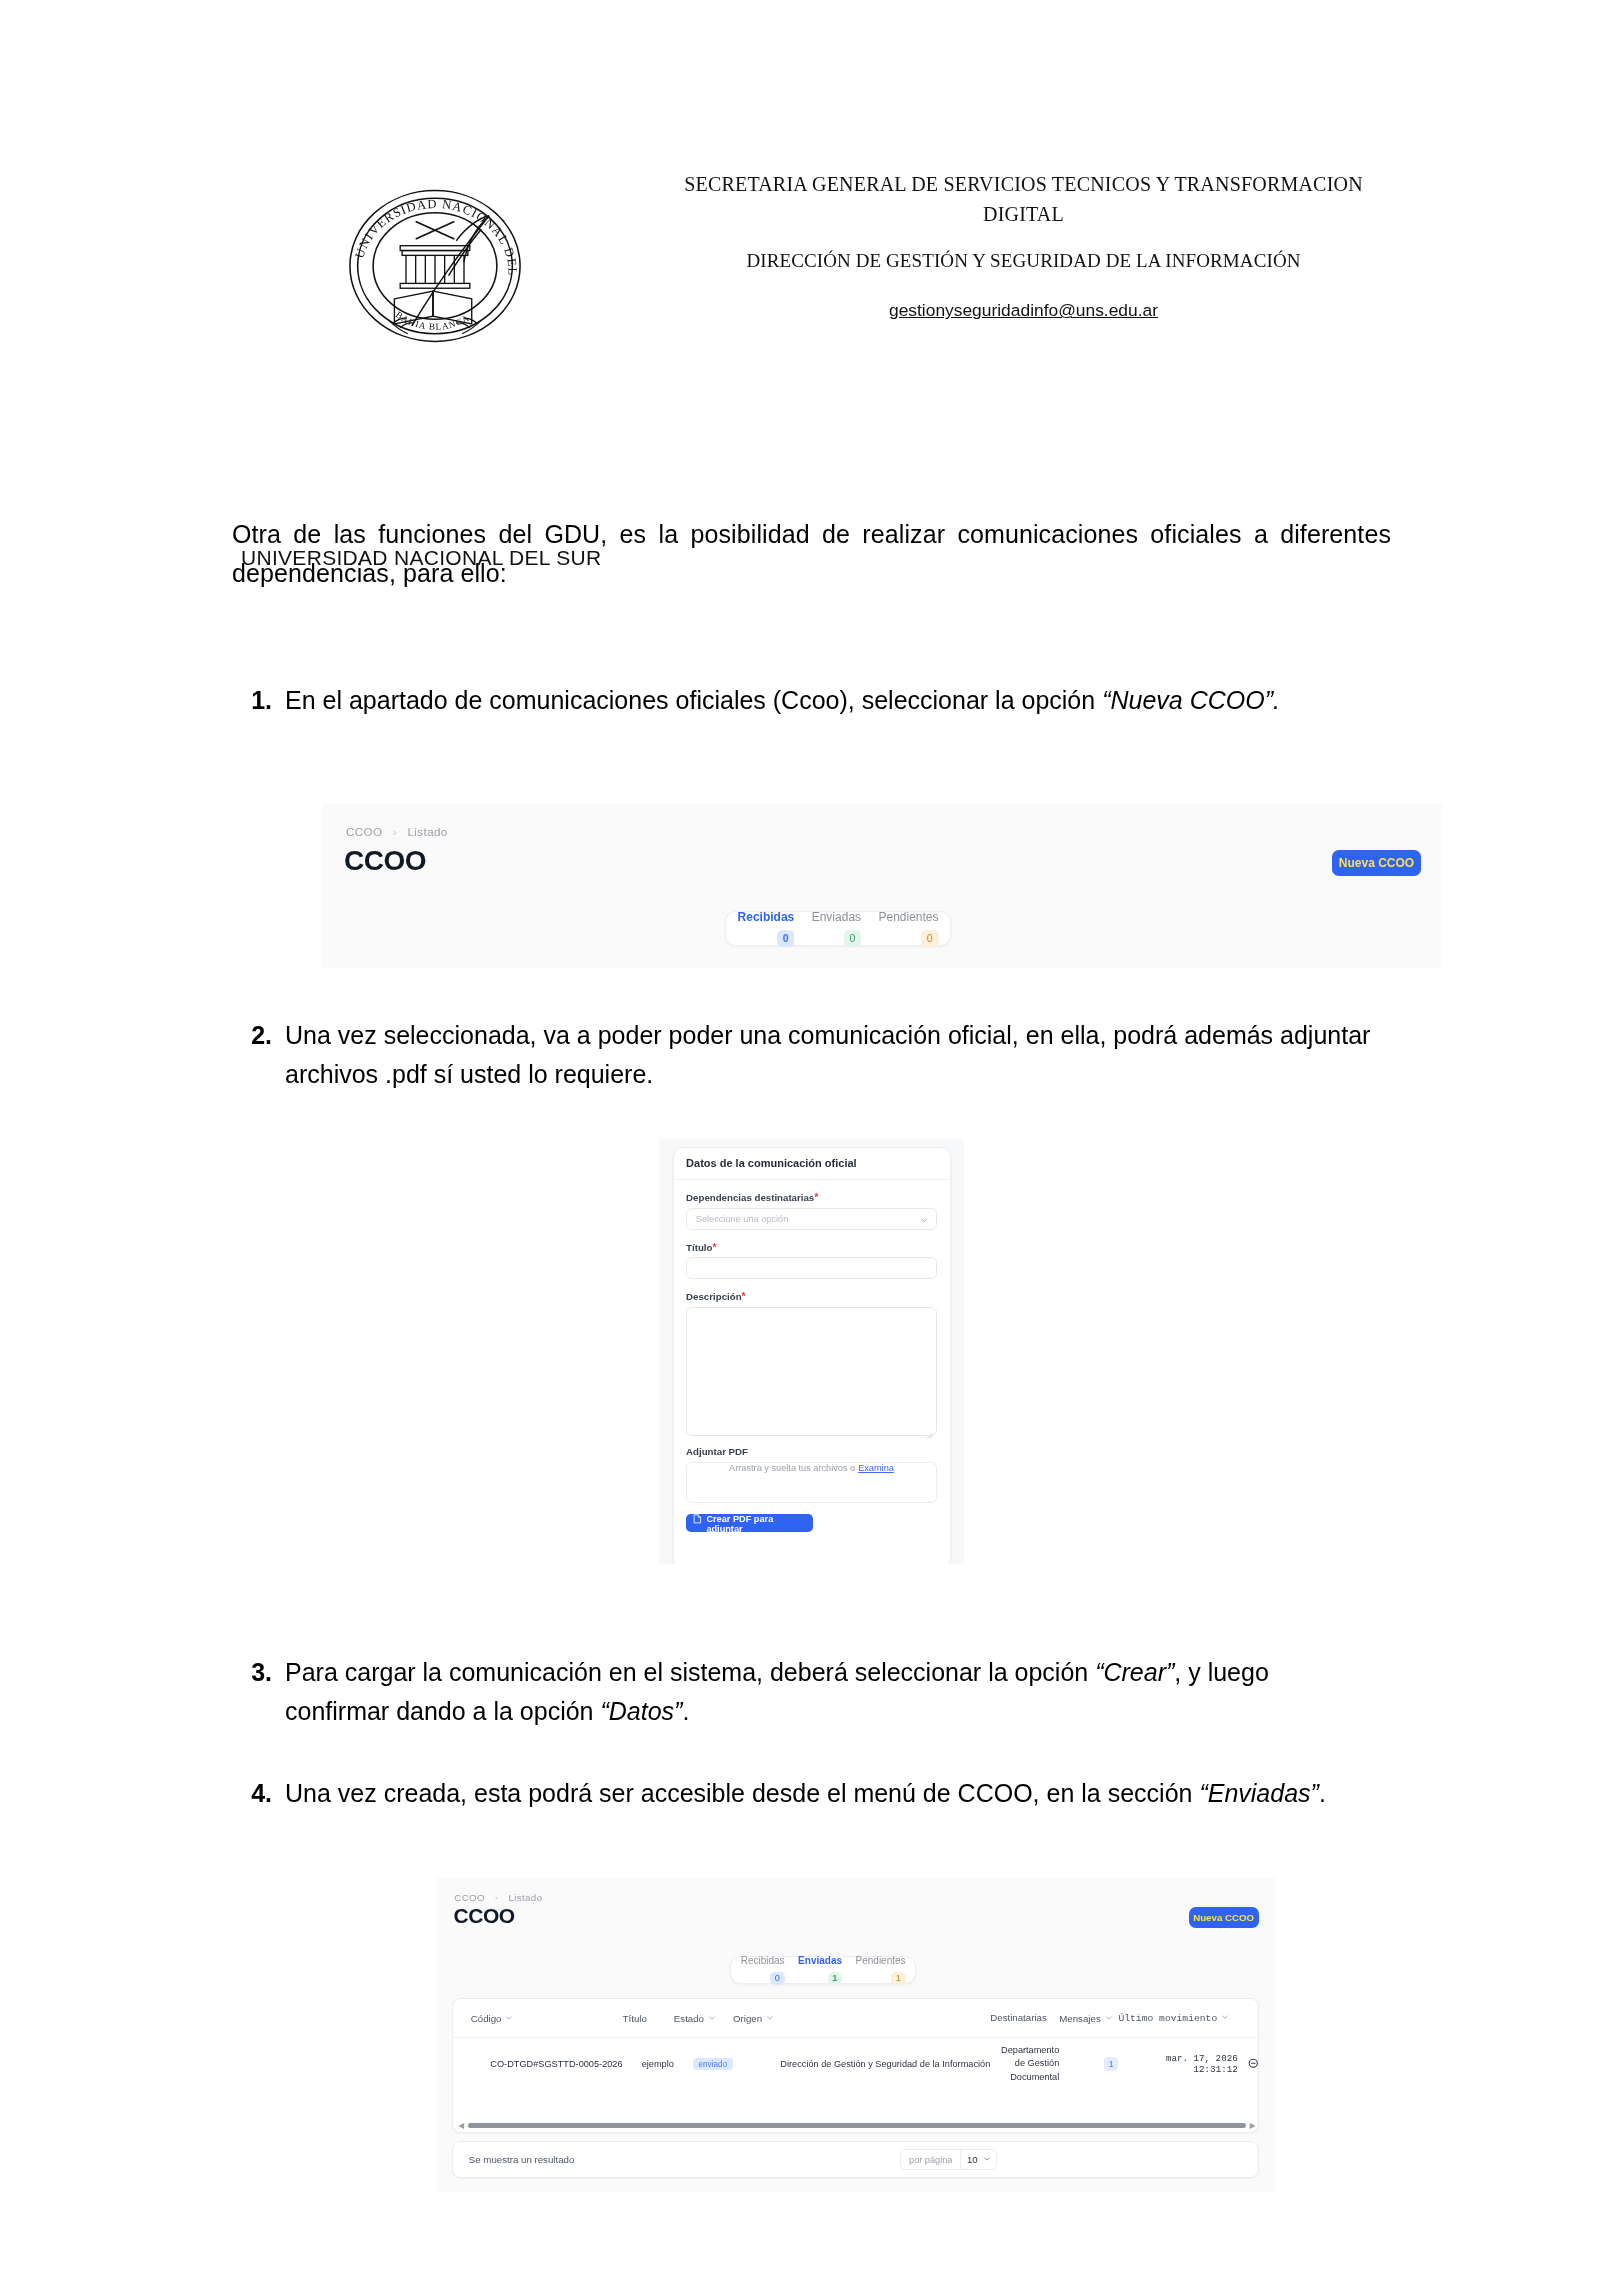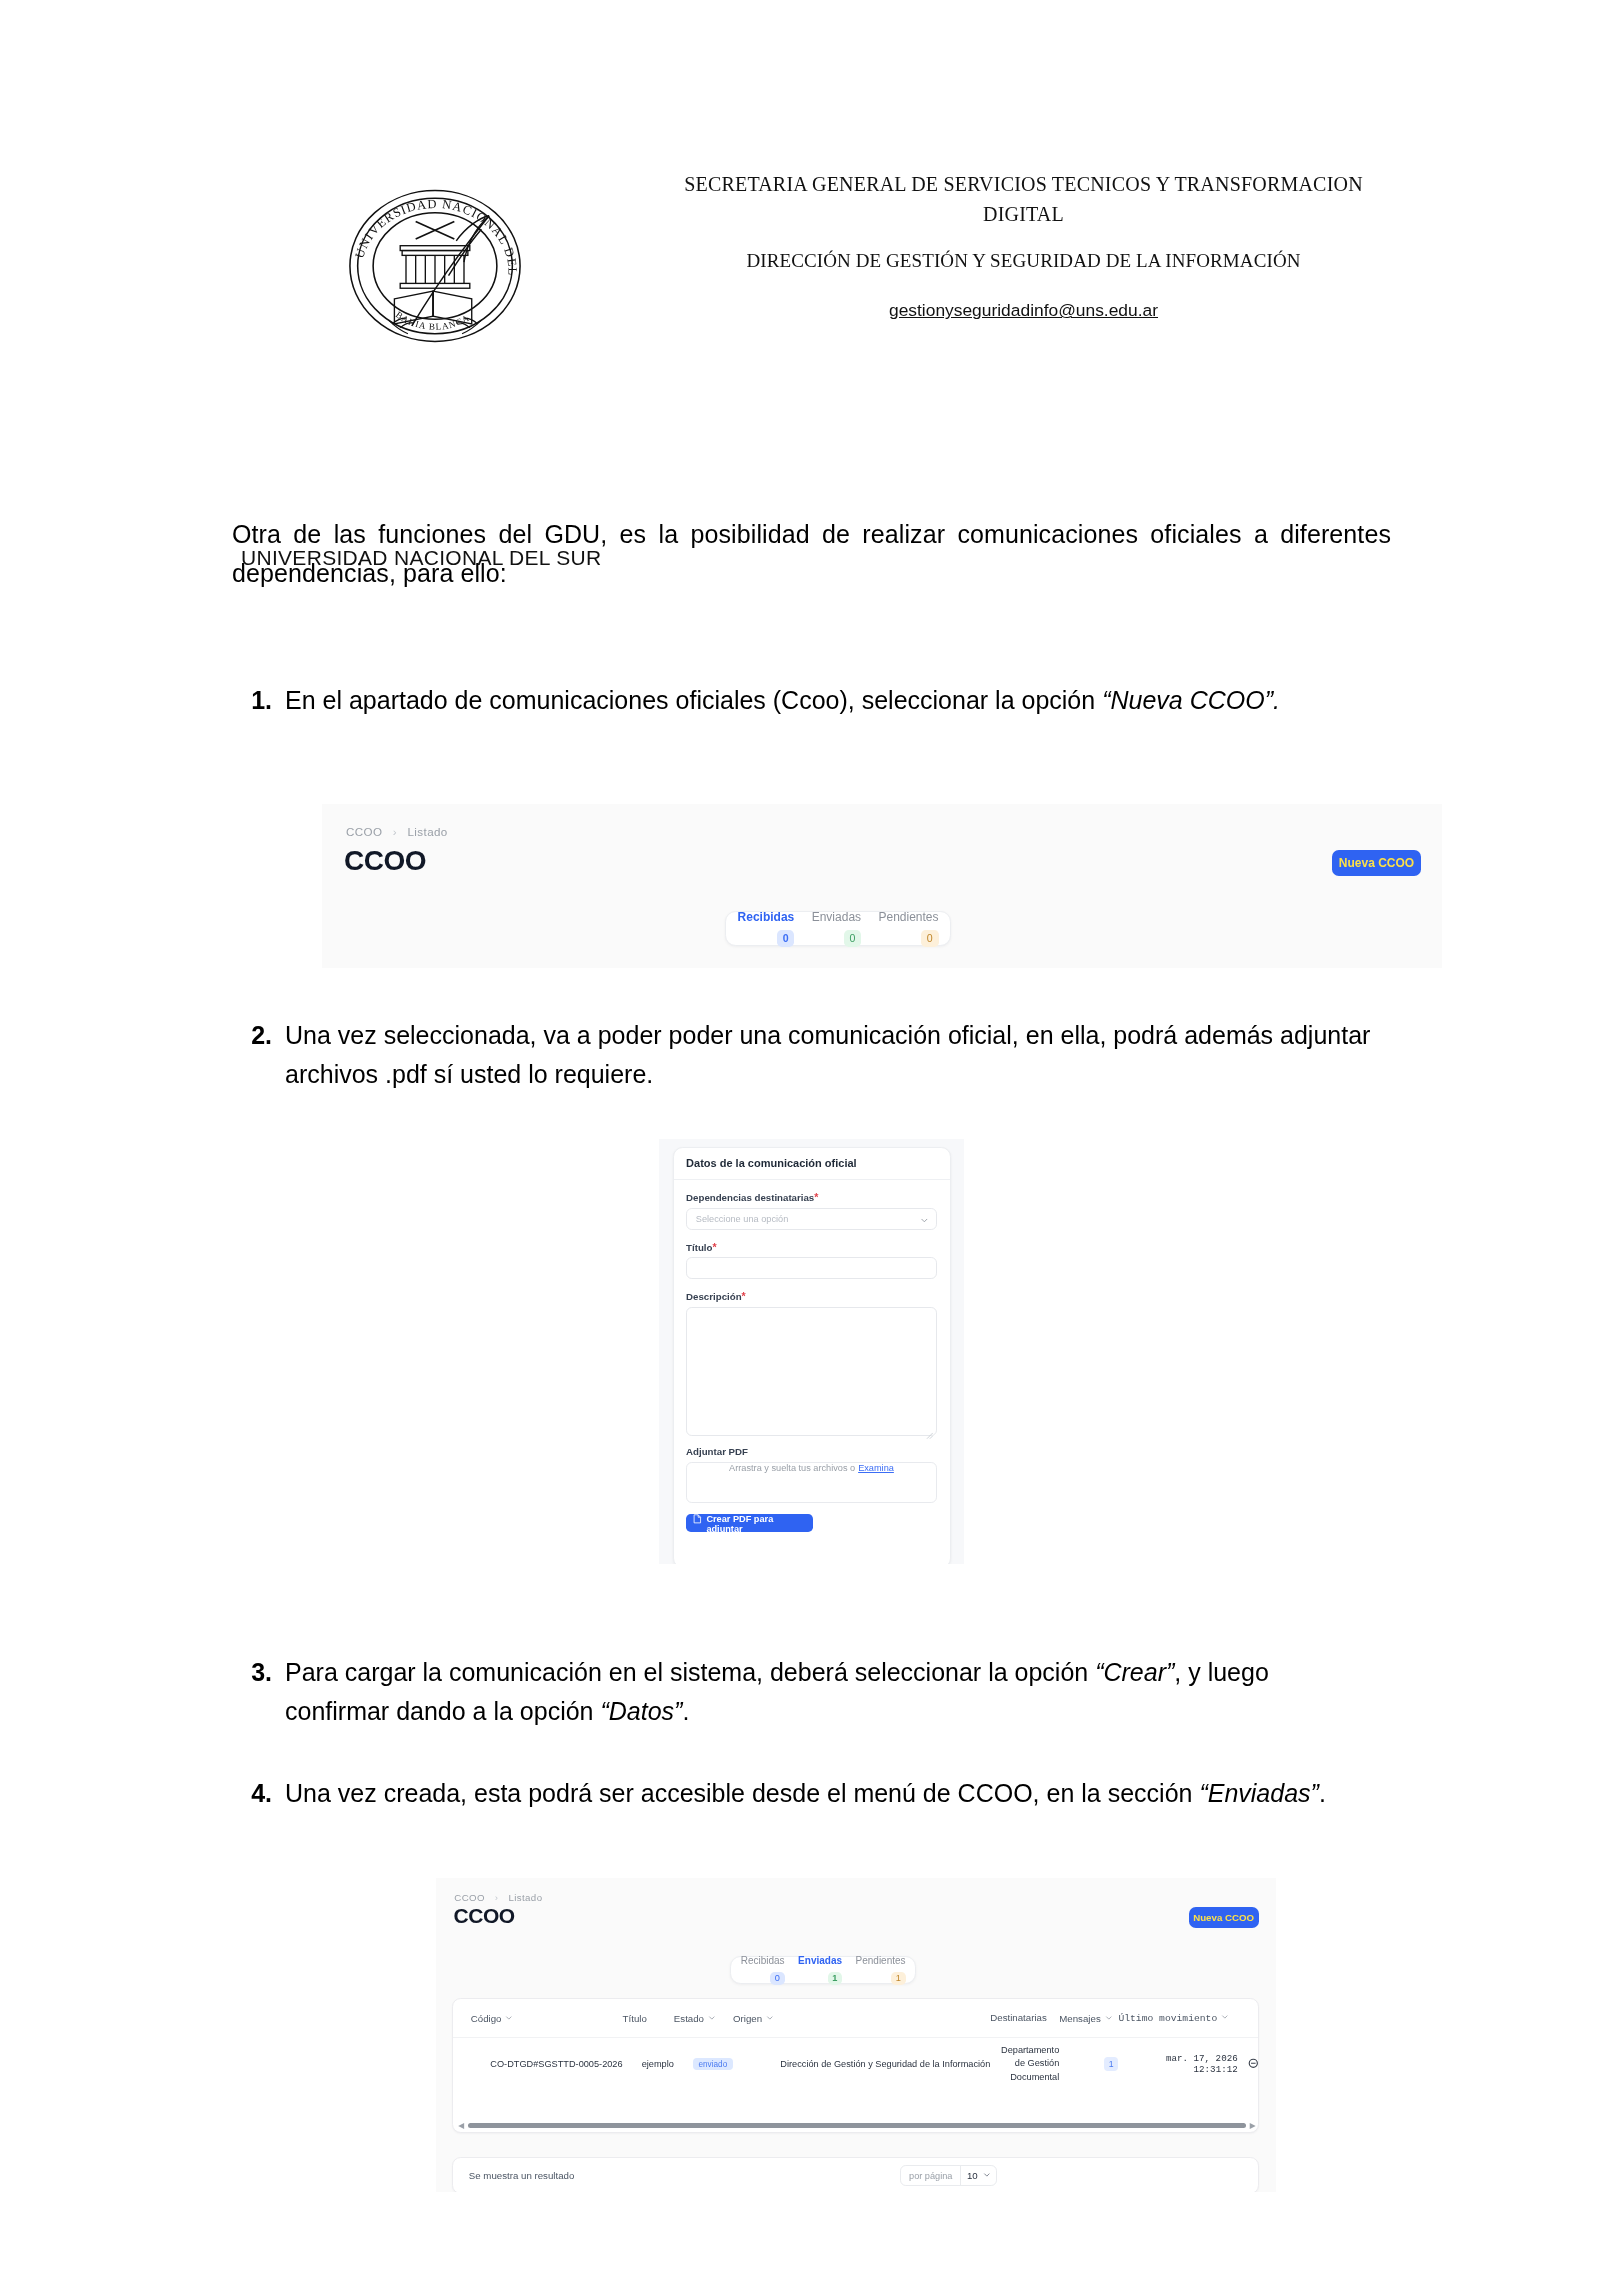--- a/index.html
+++ b/index.html
@@ -195,21 +195,21 @@
     display:flex; align-items:center; padding:0 4.8px; gap:3.9px;
   }
   .hscroll .track { flex:1; height:4.8px; background:#8e949c; border-radius:2.9px; }
   .hscroll .arr { font-size:7.7px; color:#9aa0a8; line-height:1; }
 
   .table-footer {
     position:absolute; left:16.4px; top:263px; width:807px; height:37px;
     background:#fff; border:1px solid #ececef; border-radius:8.7px;
     display:flex; align-items:center; padding:0 15.4px;
     box-shadow:0 1px 1.9px rgba(16,24,40,.04);
-    font-size:9.7px; color:#4b5563;margin-top:16px;
+    font-size:9.7px; color:#4b5563;
   }
   .perpage {
     margin-left:auto; margin-right:246px;
     display:flex; align-items:center; border:1px solid #e9ebee;
     border-radius:5.8px; height:21px; overflow:hidden;
   }
   .perpage .lbl { padding:0 7.7px; color:#9aa0a8; font-size:9.2px; }
   .perpage .val {
     border-left:1px solid #e9ebee; padding:0 5.8px; height:100%;
     display:flex; align-items:center; gap:4.8px; color:#2b3340; font-size:9.7px;

